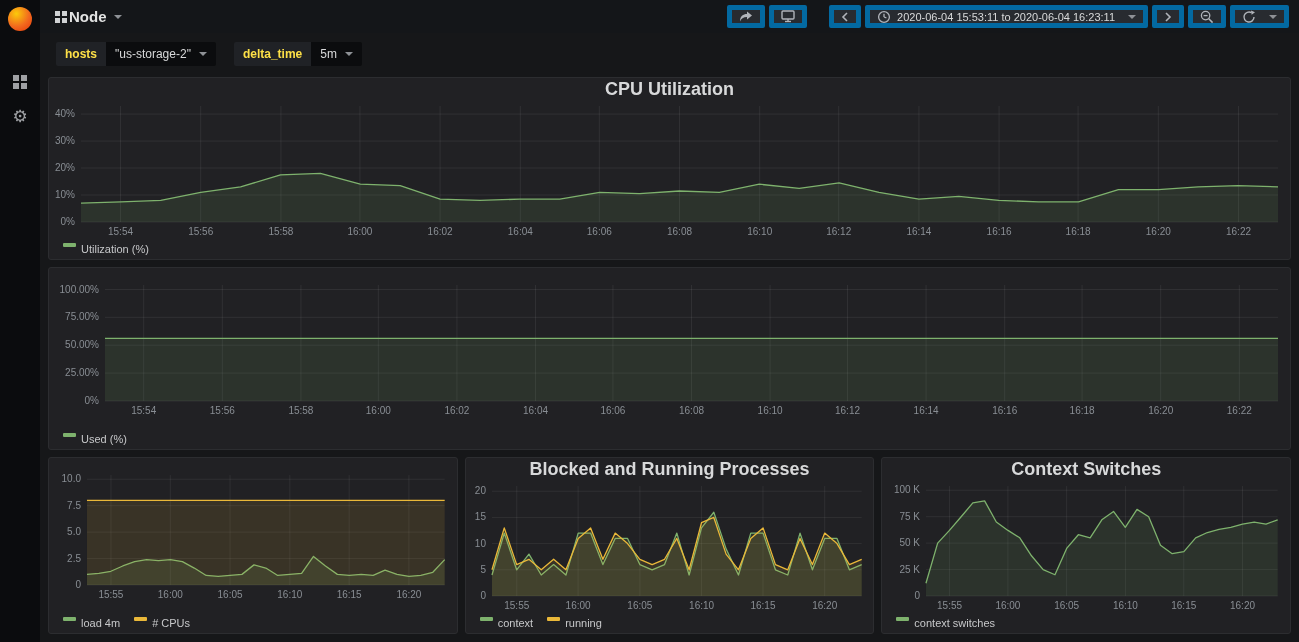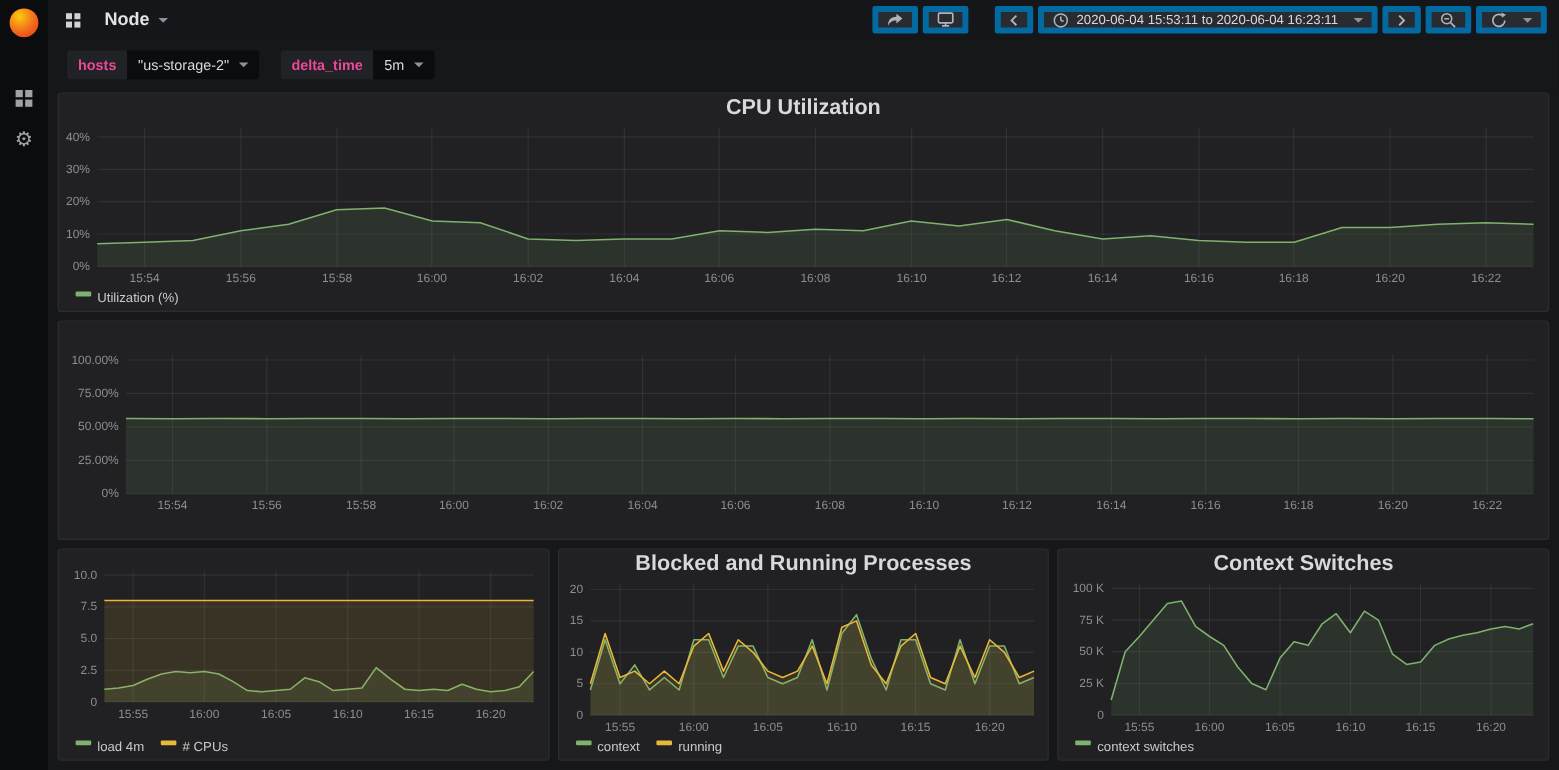--- a/index.html
+++ b/index.html
@@ -5,29 +5,29 @@
   *{box-sizing:border-box}
   html,body{margin:0;padding:0}
   body{width:1299px;height:642px;background:#161719;font-family:"Liberation Sans",sans-serif;display:flex;overflow:hidden;color:#d8d9da}
   .sidebar{width:40px;flex:none;background:#0b0c0e;display:flex;flex-direction:column;align-items:center;padding-top:7px}
   .logo{width:24px;height:24px;border-radius:50%;background:radial-gradient(circle at 35% 28%,#fbca0a,#f2691e 55%,#e8420d 90%);margin-bottom:36px;cursor:pointer}
   .side-icon{width:40px;height:30px;display:flex;align-items:center;justify-content:center;color:#9fa1a4;margin-bottom:4px;cursor:pointer}
   .gear-glyph{font-size:17px;line-height:1;color:#9fa1a4}
   .main{flex:1;display:flex;flex-direction:column;min-width:0}
   .navbar{height:33px;flex:none;display:flex;align-items:center;justify-content:space-between;padding:0 10px 0 14px;background:#141619}
   .nav-left{display:flex;align-items:center}
-  .nav-title{font-size:15px;font-weight:bold;color:#e3e3e3;margin-left:19px}
+  .nav-title{font-size:15px;font-weight:bold;color:#e3e3e3;margin-left:1px}
   .caret{width:0;height:0;border-left:4px solid transparent;border-right:4px solid transparent;border-top:4px solid #8e9196;display:inline-block;margin-left:7px}
   .nav-right{display:flex;align-items:center;gap:4px}
   .nav-btn{height:23px;min-width:27px;background:#282b30;border:5px solid #0369a1;border-radius:2px;display:flex;align-items:center;justify-content:center;padding:0 7px;cursor:pointer;color:#b0b4ba;font-size:11px;gap:6px}
   .nav-gap{width:14px}
   .time-text{color:#d8d9da;white-space:nowrap}
   .submenu{height:42px;flex:none;display:flex;align-items:center;padding:0 16px;gap:18px;background:#161719}
   .variable{display:flex;align-items:stretch;height:24px;font-size:12px}
-  .var-label{display:flex;align-items:center;padding:0 9px;background:#202226;color:#ec4899;border-radius:2px 0 0 2px;font-weight:bold}
+  .var-label{display:flex;align-items:center;padding:0 9px;background:#202226;color:#fde047;border-radius:2px 0 0 2px;font-weight:bold}
   .var-value{display:flex;align-items:center;padding:0 9px;background:#0b0c0e;color:#d8d9da;border-radius:0 2px 2px 0;cursor:pointer}
   .var-value .caret{margin-left:8px}
   .dash{flex:1;padding:2px 8px 8px;display:flex;flex-direction:column;gap:7px;min-height:0}
   .panel{background:#212124;border:1px solid #2c2d30;border-radius:3px;display:flex;flex-direction:column;min-height:0;min-width:0}
   .panel.full{height:183px;flex:none}
   .row3{display:flex;gap:7px;flex:1;min-height:0}
   .row3 .panel{flex:1}
   .panel-title{height:22px;flex:none;display:flex;align-items:center;justify-content:center;font-size:18px;font-weight:bold;color:#d8d9da;cursor:pointer}
   .chart{flex:1;min-height:0;width:100%;display:block}
   .legend{height:21px;flex:none;display:flex;align-items:center;gap:14px;padding:0 14px;font-size:11px;color:#c7c8ca}
@@ -228,20 +228,26 @@
           <text x="955.7" y="135" text-anchor="middle" fill="#898e94" font-size="10">16:16</text>
           <line x1="1033.1" x2="1033.1" y1="6" y2="122" stroke="rgba(255,255,255,0.07)" stroke-width="1"></line>
           <text x="1033.1" y="135" text-anchor="middle" fill="#898e94" font-size="10">16:18</text>
           <line x1="1111.7" x2="1111.7" y1="6" y2="122" stroke="rgba(255,255,255,0.07)" stroke-width="1"></line>
           <text x="1111.7" y="135" text-anchor="middle" fill="#898e94" font-size="10">16:20</text>
           <line x1="1190.3" x2="1190.3" y1="6" y2="122" stroke="rgba(255,255,255,0.07)" stroke-width="1"></line>
           <text x="1190.3" y="135" text-anchor="middle" fill="#898e94" font-size="10">16:22</text>
           <polygon points="56,122 56.0,59.3 95.1,59.4 134.2,59.3 173.3,59.4 212.4,59.3 251.5,59.3 290.6,59.4 329.7,59.3 368.8,59.3 407.9,59.4 447.0,59.3 486.1,59.3 525.2,59.4 564.3,59.3 603.4,59.4 642.5,59.3 681.6,59.3 720.7,59.4 759.8,59.3 798.9,59.4 838.0,59.3 877.1,59.3 916.2,59.4 955.3,59.3 994.4,59.3 1033.5,59.4 1072.6,59.3 1111.7,59.4 1150.8,59.3 1189.9,59.3 1229.0,59.4 1229,122" fill="#7EB26D" fill-opacity="0.12"></polygon>
           <polyline points="56.0,59.3 95.1,59.4 134.2,59.3 173.3,59.4 212.4,59.3 251.5,59.3 290.6,59.4 329.7,59.3 368.8,59.3 407.9,59.4 447.0,59.3 486.1,59.3 525.2,59.4 564.3,59.3 603.4,59.4 642.5,59.3 681.6,59.3 720.7,59.4 759.8,59.3 798.9,59.4 838.0,59.3 877.1,59.3 916.2,59.4 955.3,59.3 994.4,59.3 1033.5,59.4 1072.6,59.3 1111.7,59.4 1150.8,59.3 1189.9,59.3 1229.0,59.4" fill="none" stroke="#7EB26D" stroke-width="1.3" stroke-linejoin="round"></polyline>
         </svg>
+      <div class="legend">
+          <span class="legend-item">
+            <span class="legend-swatch" style="background: rgb(126, 178, 109);"></span>
+            <span>Used (%)</span>
+          </span>
+        </div>
     </div>
 
     <div class="row3">
       <div class="panel">
         <svg class="chart" viewBox="0 0 408 132">
             <line x1="38" x2="396" y1="116" y2="116" stroke="rgba(255,255,255,0.07)" stroke-width="1"></line>
             <text x="32" y="119" text-anchor="end" fill="#898e94" font-size="10">0</text>
             <line x1="38" x2="396" y1="89.6" y2="89.6" stroke="rgba(255,255,255,0.07)" stroke-width="1"></line>
             <text x="32" y="92.6" text-anchor="end" fill="#898e94" font-size="10">2.5</text>
             <line x1="38" x2="396" y1="63.1" y2="63.1" stroke="rgba(255,255,255,0.07)" stroke-width="1"></line>

